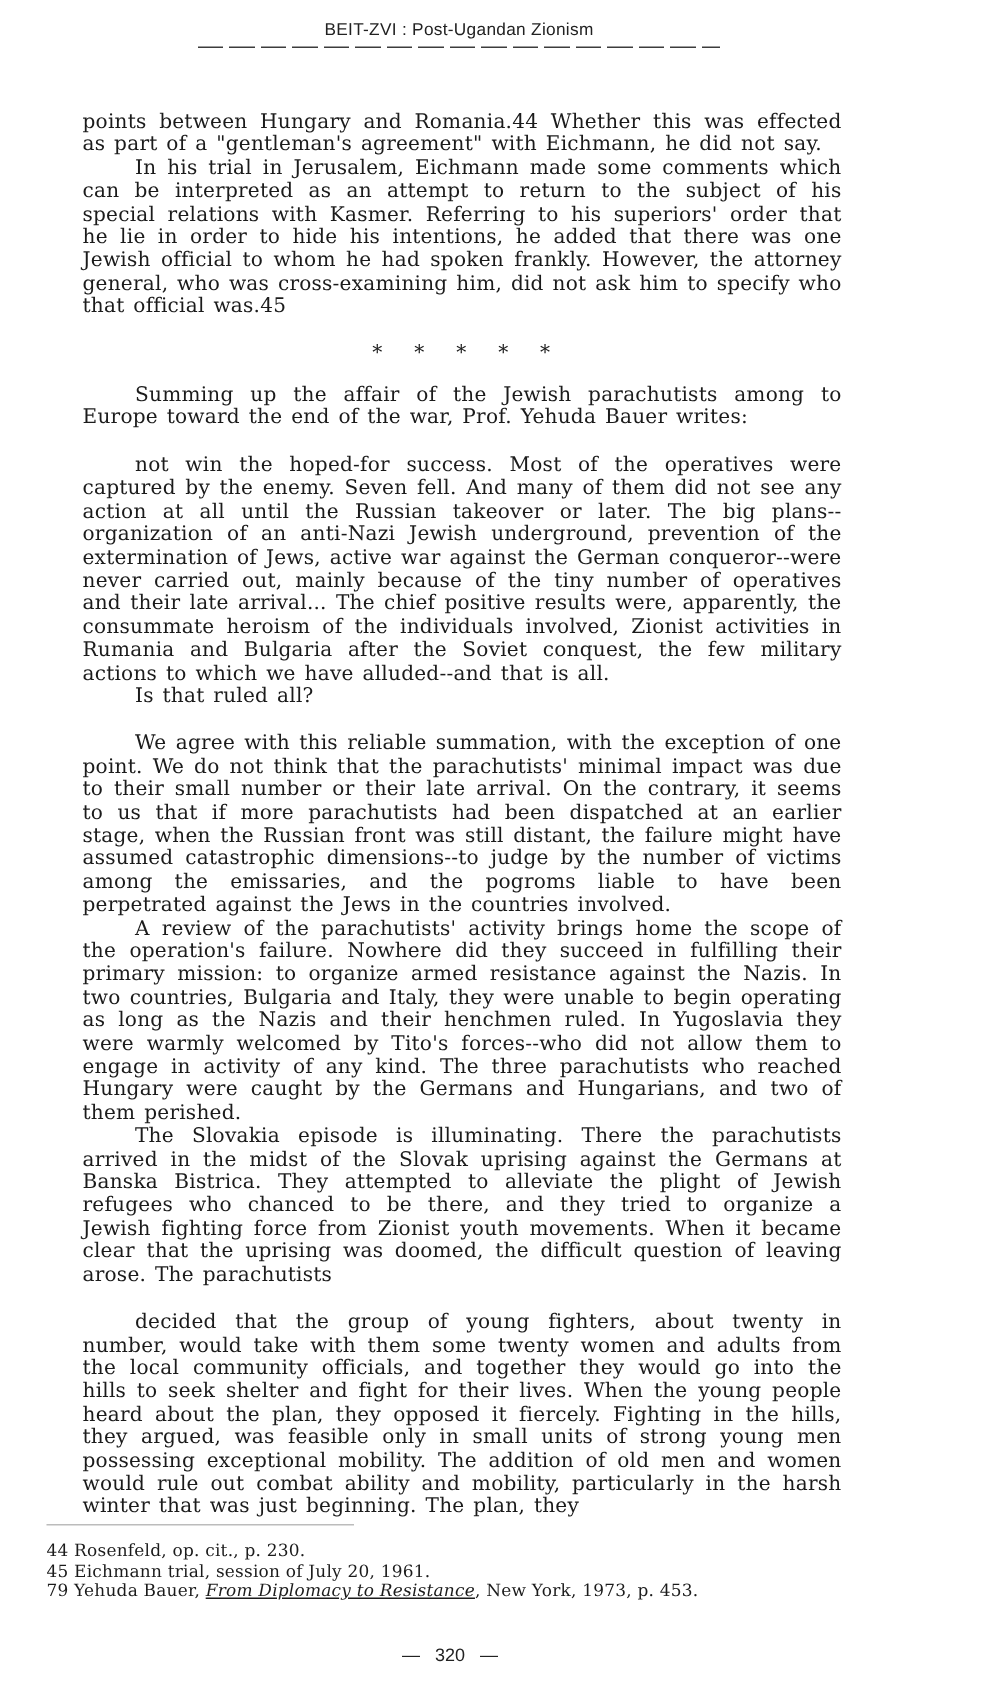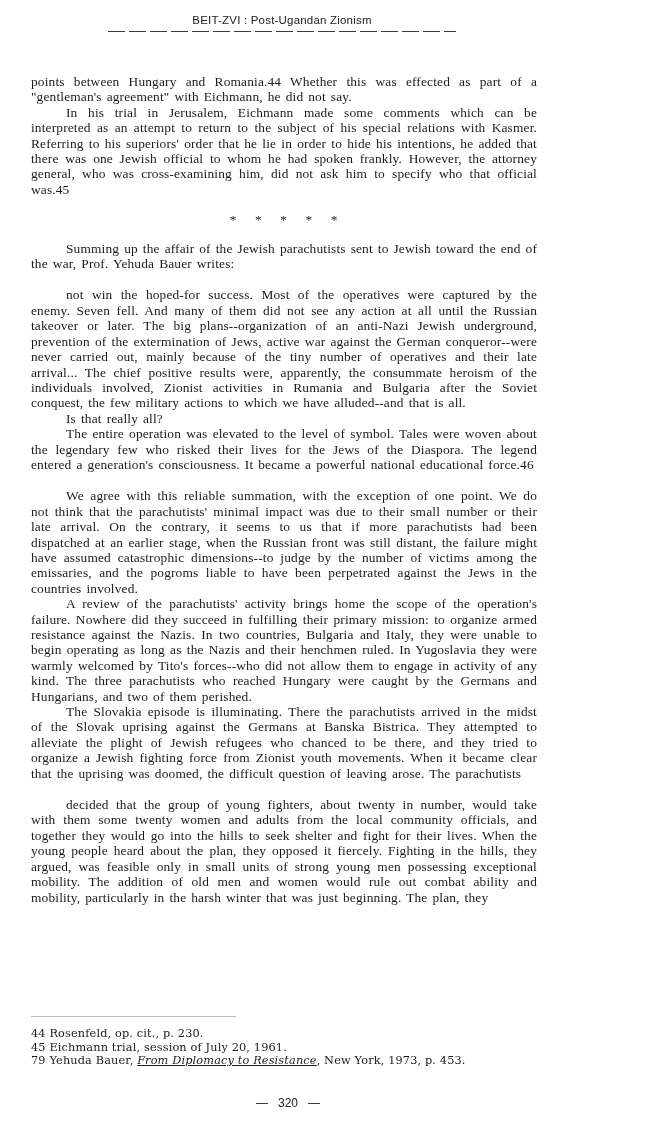--- a/index.html
+++ b/index.html
@@ -8,20 +8,21 @@
     background: #ffffff;
   }
   .page {
     position: relative;
     width: 564px;
     height: 1130px;
     background: #ffffff;
     overflow: hidden;
     color: #1b1b1b;
     font-family: "DejaVu Serif", "Liberation Serif", serif;
+    padding-left: 24px;
   }
   .running-head {
     padding-top: 14px;
     text-align: center;
     font-family: "Liberation Sans", "DejaVu Sans", sans-serif;
     font-size: 11.5px;
     letter-spacing: 0.2px;
     color: #222222;
   }
   .header-rule {
@@ -33,21 +34,20 @@
     background-repeat: no-repeat;
     background-position: bottom;
   }
   .body-text {
     margin: 42px 27px 0 31px;
     text-align: justify;
     font-size: 13.4px;
     line-height: 15.4px;
     letter-spacing: 0.15px;
     word-spacing: 1.5px;
-    font-family: Liberation Serif, serif;
   }
   .body-text p {
     margin: 0;
   }
   .body-text p.indent {
     text-indent: 35px;
   }
   .body-text p.gap {
     margin-top: 16px;
   }
@@ -98,24 +98,23 @@
 
 <div class="page">
 
   <div class="running-head">BEIT-ZVI : Post-Ugandan Zionism</div>
   <div class="header-rule"></div>
 
   <div class="body-text">
     <p class="noindent">points between Hungary and Romania.44 Whether this was effected as part of a "gentleman's agreement" with Eichmann, he did not say.</p>
     <p class="indent">In his trial in Jerusalem, Eichmann made some comments which can be interpreted as an attempt to return to the subject of his special relations with Kasmer. Referring to his superiors' order that he lie in order to hide his intentions, he added that there was one Jewish official to whom he had spoken frankly. However, the attorney general, who was cross-examining him, did not ask him to specify who that official was.45</p>
     <p class="section-break">*   *   *   *   *</p>
-    <p class="indent">Summing up the affair of the Jewish parachutists sent to Jewish toward the end of the war, Prof. Yehuda Bauer writes:</p>
+    <p class="indent">Summing up the affair of the Jewish parachutists among to Europe toward the end of the war, Prof. Yehuda Bauer writes:</p>
     <p class="indent gap">not win the hoped-for success. Most of the operatives were captured by the enemy. Seven fell. And many of them did not see any action at all until the Russian takeover or later. The big plans--organization of an anti-Nazi Jewish underground, prevention of the extermination of Jews, active war against the German conqueror--were never carried out, mainly because of the tiny number of operatives and their late arrival... The chief positive results were, apparently, the consummate heroism of the individuals involved, Zionist activities in Rumania and Bulgaria after the Soviet conquest, the few military actions to which we have alluded--and that is all.</p>
-    <p class="indent">Is that really all?</p>
-    <p class="indent">The entire operation was elevated to the level of symbol. Tales were woven about the legendary few who risked their lives for the Jews of the Diaspora. The legend entered a generation's consciousness. It became a powerful national educational force.46</p>
+    <p class="indent">Is that ruled all?</p>
     <p class="indent gap">We agree with this reliable summation, with the exception of one point. We do not think that the parachutists' minimal impact was due to their small number or their late arrival. On the contrary, it seems to us that if more parachutists had been dispatched at an earlier stage, when the Russian front was still distant, the failure might have assumed catastrophic dimensions--to judge by the number of victims among the emissaries, and the pogroms liable to have been perpetrated against the Jews in the countries involved.</p>
     <p class="indent">A review of the parachutists' activity brings home the scope of the operation's failure. Nowhere did they succeed in fulfilling their primary mission: to organize armed resistance against the Nazis. In two countries, Bulgaria and Italy, they were unable to begin operating as long as the Nazis and their henchmen ruled. In Yugoslavia they were warmly welcomed by Tito's forces--who did not allow them to engage in activity of any kind. The three parachutists who reached Hungary were caught by the Germans and Hungarians, and two of them perished.</p>
     <p class="indent">The Slovakia episode is illuminating. There the parachutists arrived in the midst of the Slovak uprising against the Germans at Banska Bistrica. They attempted to alleviate the plight of Jewish refugees who chanced to be there, and they tried to organize a Jewish fighting force from Zionist youth movements. When it became clear that the uprising was doomed, the difficult question of leaving arose. The parachutists</p>
     <p class="indent gap">decided that the group of young fighters, about twenty in number, would take with them some twenty women and adults from the local community officials, and together they would go into the hills to seek shelter and fight for their lives. When the young people heard about the plan, they opposed it fiercely. Fighting in the hills, they argued, was feasible only in small units of strong young men possessing exceptional mobility. The addition of old men and women would rule out combat ability and mobility, particularly in the harsh winter that was just beginning. The plan, they</p>
   </div>
 
   <div class="footnote-block">
     <div class="footnote-separator"></div>
     <div class="footnote">44 Rosenfeld, op. cit., p. 230.</div>
     <div class="footnote">45 Eichmann trial, session of July 20, 1961.</div>

